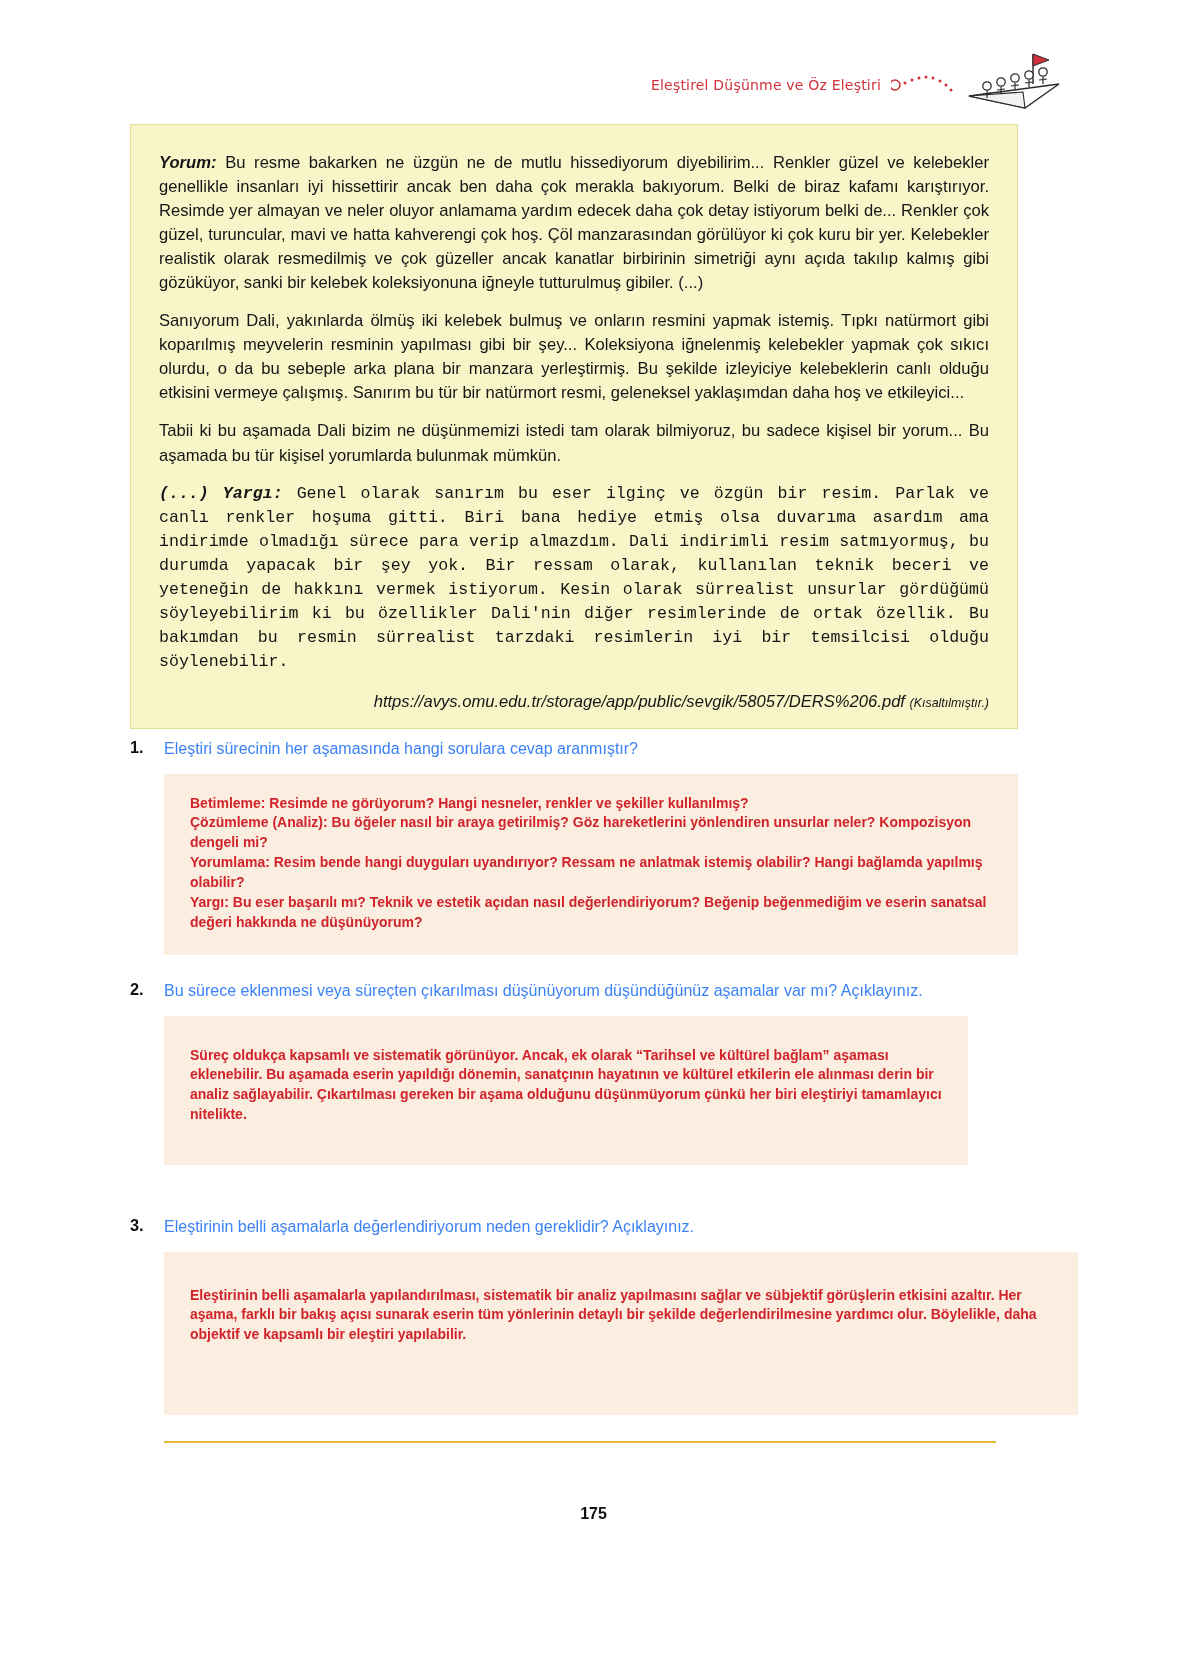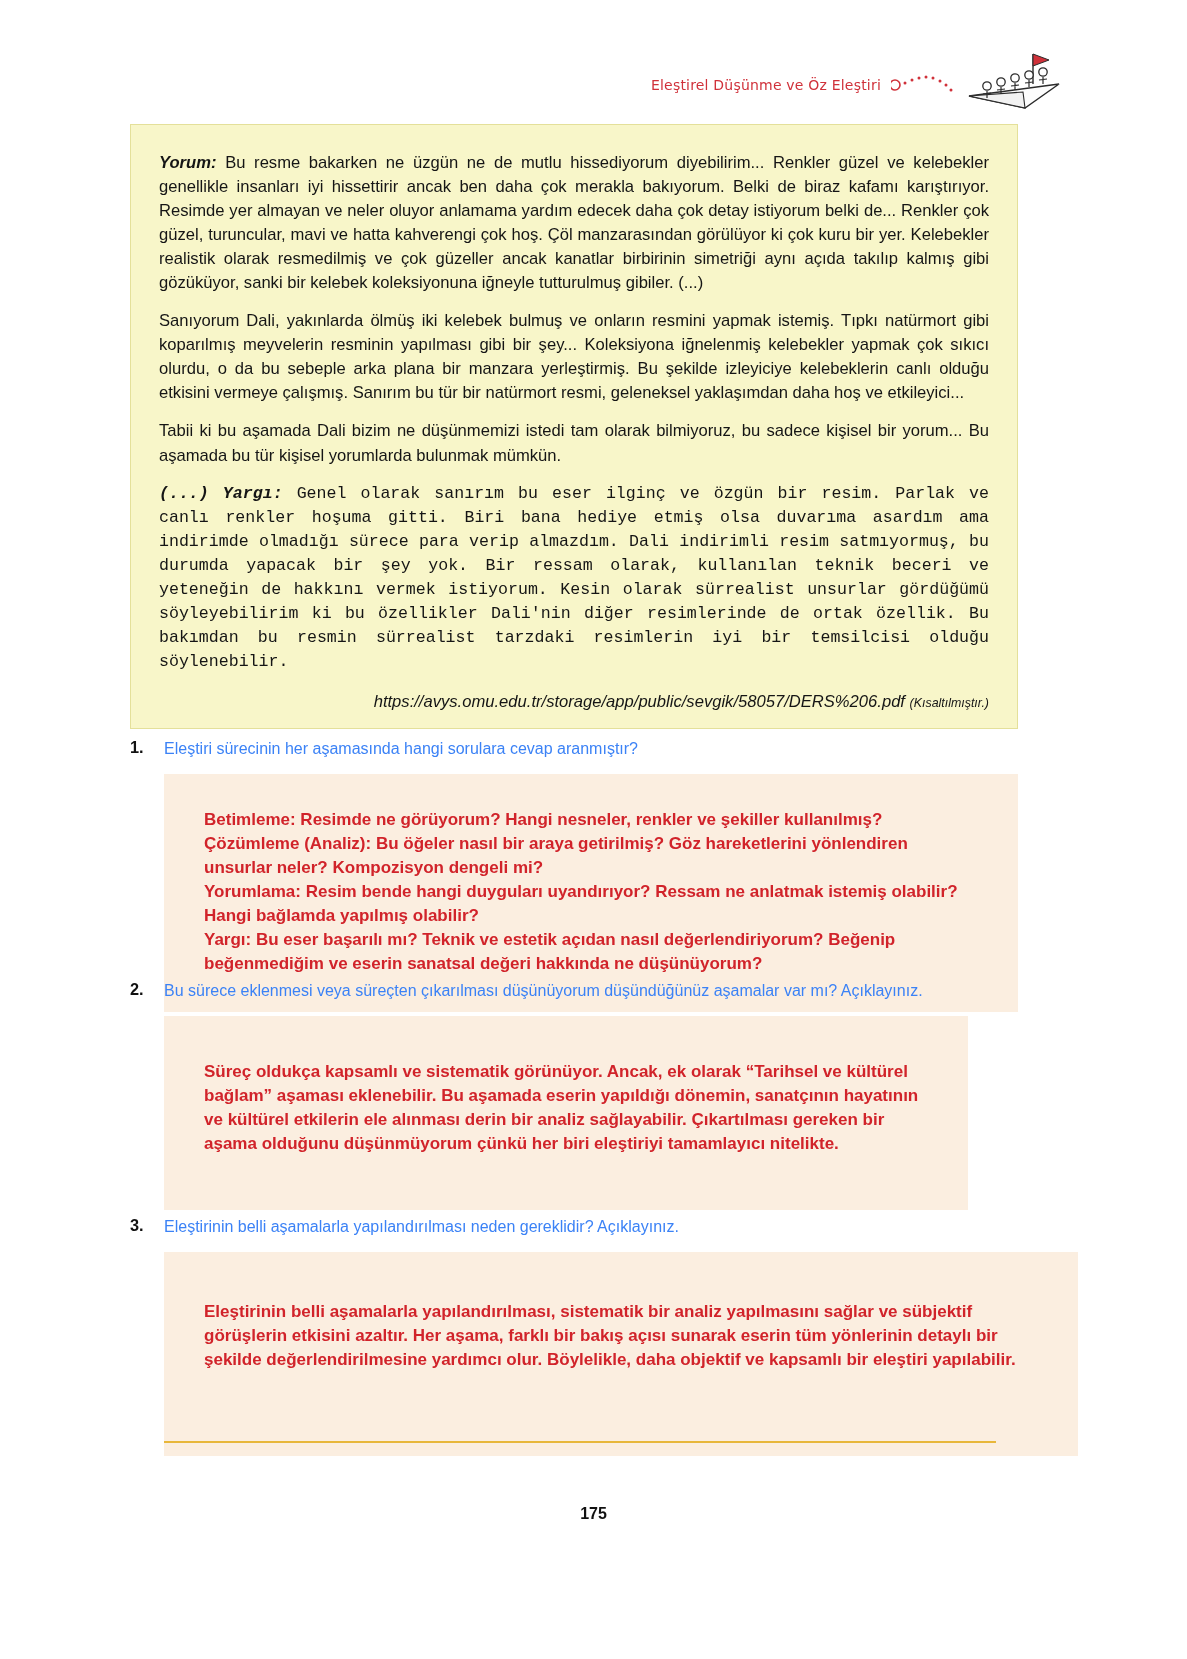--- a/index.html
+++ b/index.html
@@ -103,24 +103,24 @@
     line-height: 1.35;
     color: #3b82f6;
   }
   .answer-box {
     background: #fbeee0;
     margin-left: 34px;
     padding: 20px 26px 22px 26px;
     box-sizing: border-box;
   }
   .answer-box p {
-    margin: 14px;
+    margin: 0;
     color: #d1232a;
     font-weight: bold;
-    font-size: 17px;
+    font-size: 14px;
     line-height: 1.42;
   }
 
   #q1-box { width: 854px; }
   #q2-box { width: 804px; }
   #q3-box { width: 914px; }
 
   .rule {
     position: absolute;
     left: 164px;
@@ -211,21 +211,21 @@
     <span class="q-text">Bu sürece eklenmesi veya süreçten çıkarılması düşünüyorum düşündüğünüz aşamalar var mı? Açıklayınız.</span>
   </div>
   <div class="answer-box" id="q2-box" style="padding-top:30px; padding-bottom:40px;">
     <p style="white-space: pre-line;">Süreç oldukça kapsamlı ve sistematik görünüyor. Ancak, ek olarak “Tarihsel ve kültürel bağlam” aşaması eklenebilir. Bu aşamada eserin yapıldığı dönemin, sanatçının hayatının ve kültürel etkilerin ele alınması derin bir analiz sağlayabilir. Çıkartılması gereken bir aşama olduğunu düşünmüyorum çünkü her biri eleştiriyi tamamlayıcı nitelikte.</p>
   </div>
 </div>
 
 <div class="q-block" id="q3" style="top: 1216px;">
   <div class="q-row">
     <span class="q-num">3.</span>
-    <span class="q-text">Eleştirinin belli aşamalarla yapılandırılması neden gereklidir? Açıklayınız.</span>
+    <span class="q-text">Eleştirinin belli aşamalarla değerlendiriyorum neden gereklidir? Açıklayınız.</span>
   </div>
   <div class="answer-box" id="q3-box" style="padding-top:34px; padding-bottom:70px;">
     <p style="white-space: pre-line;">Eleştirinin belli aşamalarla yapılandırılması, sistematik bir analiz yapılmasını sağlar ve sübjektif görüşlerin etkisini azaltır. Her aşama, farklı bir bakış açısı sunarak eserin tüm yönlerinin detaylı bir şekilde değerlendirilmesine yardımcı olur. Böylelikle, daha objektif ve kapsamlı bir eleştiri yapılabilir.</p>
   </div>
 </div>
 
 <div class="rule" style="top: 1441px;"></div>
 
 <div class="page-number">175</div>
 

